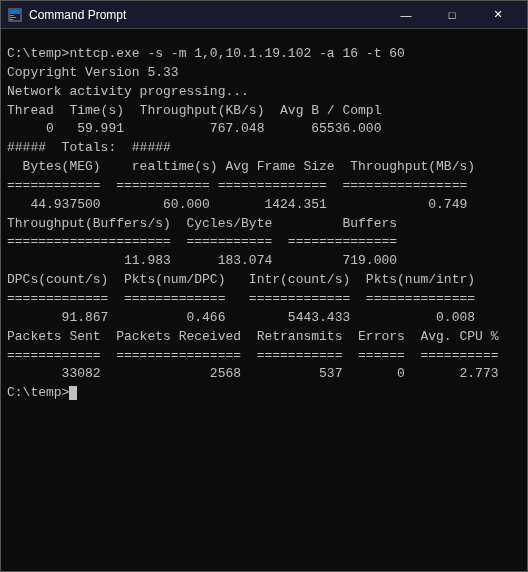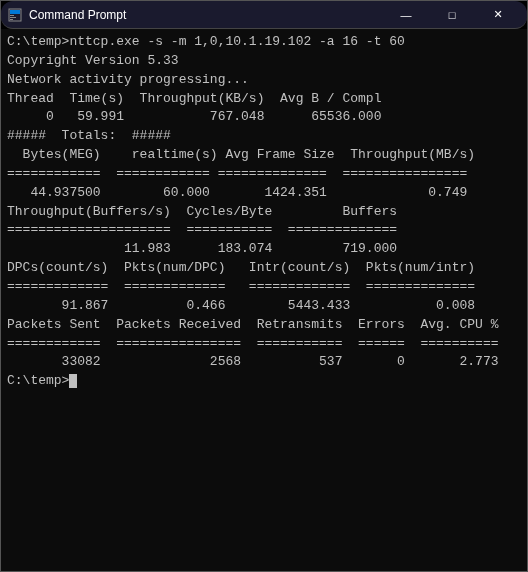--- a/index.html
+++ b/index.html
@@ -23,21 +23,20 @@
     }
 
     .title-bar {
       background: #1a1a2e;
       display: flex;
       align-items: center;
       height: 28px;
       padding: 10px 6px;
       flex-shrink: 0;
       border-bottom: 1px solid #444;
-      border-radius: 12px;
     }
 
     .title-bar-icon {
       width: 16px;
       height: 16px;
       margin-right: 6px;
       display: flex;
       align-items: center;
       justify-content: center;
     }
@@ -67,21 +66,21 @@
       justify-content: center;
       cursor: pointer;
       color: #fff;
       font-size: 11px;
       font-family: 'Segoe UI', Arial, sans-serif;
     }
 
     .console {
       background: #0c0c0c;
       flex: 1;
-      padding: 4px 6px;
+      padding: 16px 6px;
       overflow: hidden;
       color: #c0c0c0;
       line-height: 1.45;
       white-space: pre;
     }
 
     .line {
       display: block;
       white-space: pre;
     }

